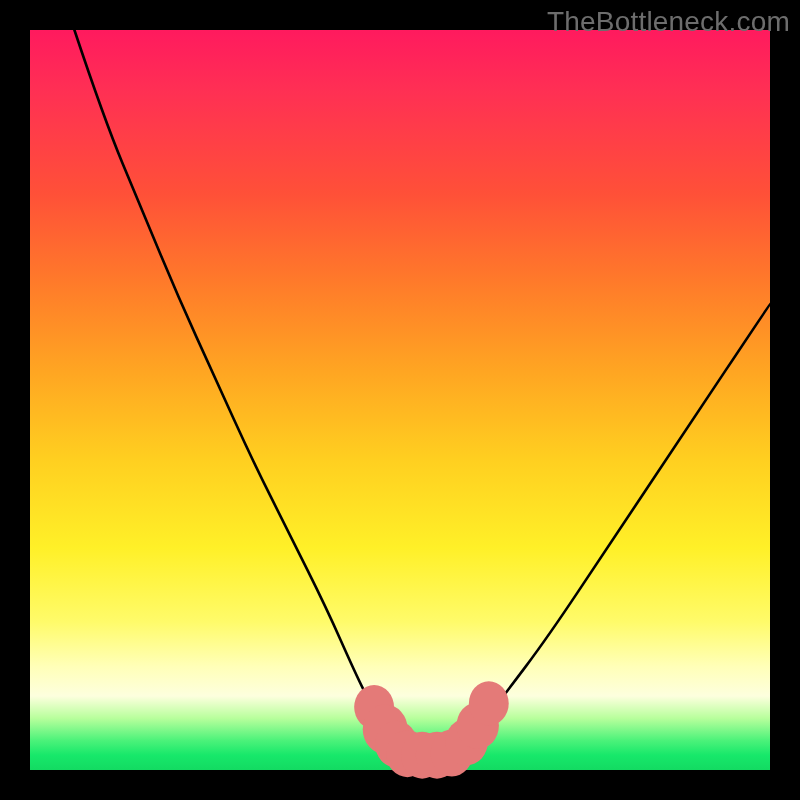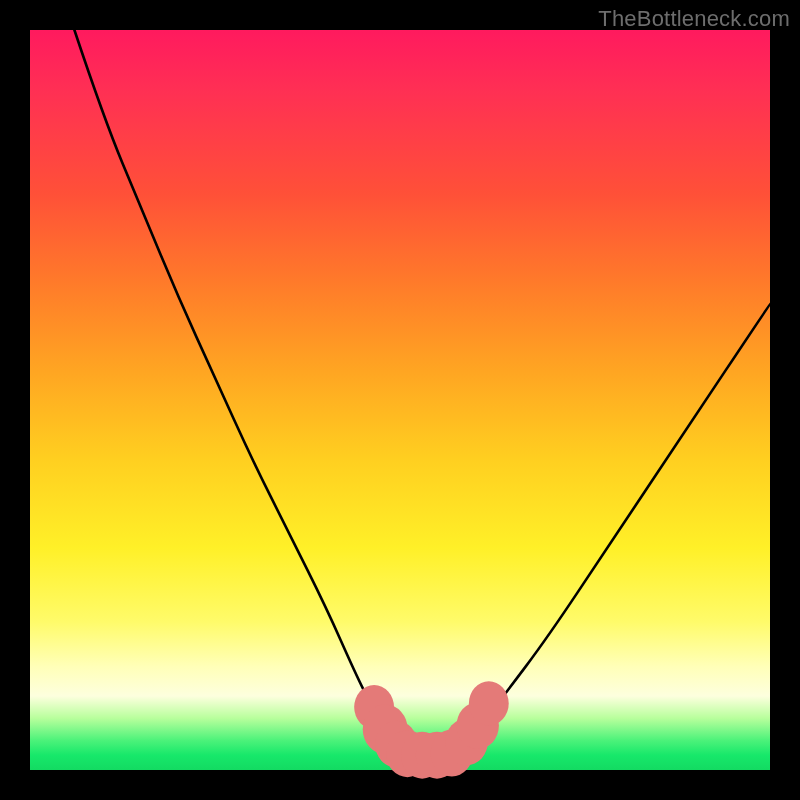--- a/index.html
+++ b/index.html
@@ -42,21 +42,21 @@
       #4cf27a 96%,
       #17e86a 98%,
       #13da62 100%
     );
   }
   .watermark {
     position: absolute;
     top: 6px;
     right: 10px;
     color: #6d6d6d;
-    font-size: 22px;
+    font-size: 28px;
     letter-spacing: 0.2px;
     user-select: none;
   }
   svg.curve {
     position: absolute;
     left: 0;
     top: 0;
     width: 740px;
     height: 740px;
     overflow: visible;

